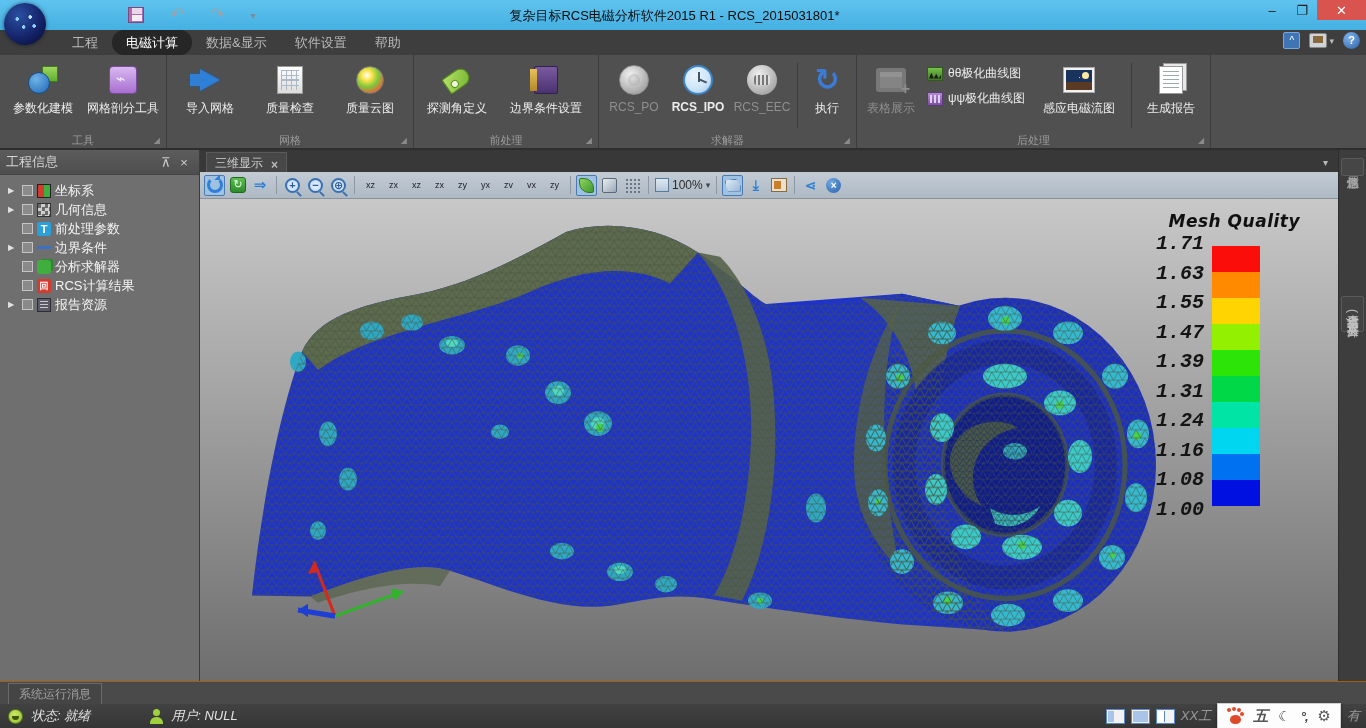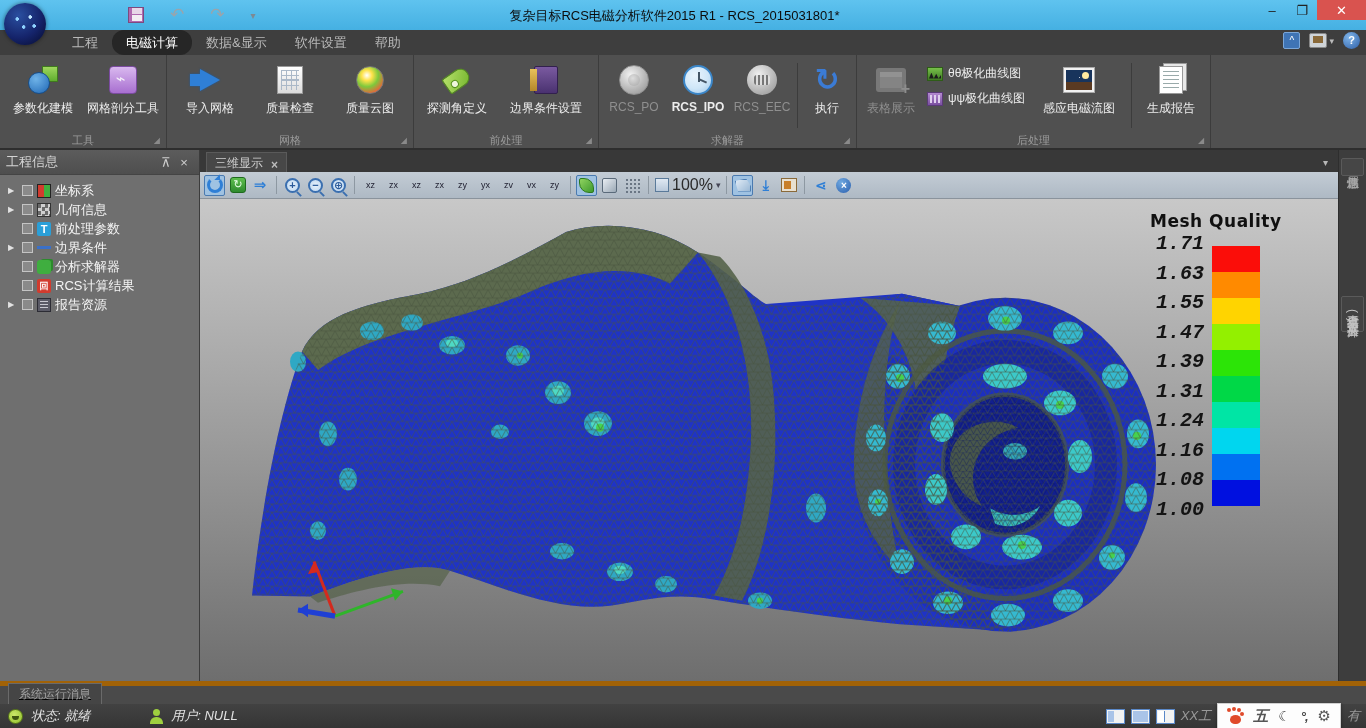--- a/index.html
+++ b/index.html
@@ -134,51 +134,51 @@
   .g-rotate:after { content:""; position:absolute; right:-4px; top:-4px; border:4px solid transparent; border-left-color:#2f7fd6; transform:rotate(45deg); }
   .g-orbit { width:16px; height:16px; border-radius:3px; background:linear-gradient(#5fbf4f,#2e8a2e); border:1px solid #1e6a1e; position:relative; }
   .g-orbit:after { content:"↻"; color:#eaffea; font-size:11px; position:absolute; left:3px; top:0px; }
   .g-pan { color:#2f7fd6; font-size:15px; font-weight:bold; transform:rotate(45deg); }
   .g-zoom { width:15px; height:15px; border:2px solid #3a6fb0; border-radius:50%; position:relative; background:radial-gradient(circle,#e8f2fc,#bcd6ef); color:#2a5a9a; font-size:11px; font-weight:bold; line-height:11px; text-align:center; }
   .g-zoom:after { content:""; position:absolute; right:-4px; bottom:-4px; width:6px; height:2px; background:#3a6fb0; transform:rotate(45deg); }
   .g-leaf { width:15px; height:15px; background:linear-gradient(135deg,#8fd35f,#3f9a2e); border-radius:2px 10px 2px 10px; border:1px solid #2e7a1e; }
   .g-wire { width:15px; height:15px; background:linear-gradient(135deg,#e8edf2,#9aa8b5); border:1px solid #5a6a7a; border-radius:2px; }
   .g-dots { width:15px; height:15px; background:radial-gradient(#6a7684 1px,#0000 1px) 0 0/4px 4px; }
   .g-sq100 { width:14px; height:14px; background:linear-gradient(#dfe8f2,#b8c8da); border:1px solid #5a7a9a; }
-  .zoomlabel { font-size:16px; color:#2a2a2a; margin:0 3px; }
+  .zoomlabel { font-size:12px; color:#2a2a2a; margin:0 3px; }
   .g-dd { font-size:9px; color:#445; }
   .g-surf { width:16px; height:13px; background:linear-gradient(135deg,#dfeaf5,#9ab8d5); border:1px solid #4a7ab0; clip-path:polygon(0 20%,70% 0,100% 60%,100% 100%,20% 100%); }
   .g-darr { color:#2f7fd6; font-size:14px; font-weight:bold; }
   .g-win { width:16px; height:14px; background:#e8e0d0; border:1px solid #8a6a3a; position:relative; }
   .g-win:after { content:""; position:absolute; left:2px; top:2px; width:7px; height:8px; background:#c87f2a; }
   .g-share { color:#2f7fd6; font-size:14px; font-weight:bold; }
   .g-delx { width:15px; height:15px; border-radius:50%; background:radial-gradient(circle at 35% 30%,#6fa8e0,#2a5fae); color:#fff; font-size:10px; line-height:15px; text-align:center; font-weight:bold; }
 
   .canvas { flex:1; position:relative; background:linear-gradient(#c8c8c8,#a9a9a9 35%,#6e6e6e); min-height:0; overflow:hidden; }
   .modelsvg { position:absolute; inset:0; width:100%; height:100%; }
 
   
   .legend { position:absolute; top:12px; right:38px; width:150px; }
-  .legend-title { font-family:"DejaVu Sans",sans-serif; font-weight:bold; font-size:17px; color:#101010; text-align:left; letter-spacing:.5px; }
+  .legend-title { font-family:"DejaVu Sans",sans-serif; font-style:italic; font-weight:bold; font-size:17px; color:#101010; text-align:right; letter-spacing:.5px; }
   .legend-body { display:flex; margin-top:3px; }
   .legend-vals { width:62px; display:flex; flex-direction:column; justify-content:space-between; height:286px; padding-right:8px; }
   .legend-vals div { font-family:Liberation Mono, monospace; font-style:italic; font-weight:bold; font-size:20px; color:#141414; text-align:right; line-height:20px; }
   .legend-bar { width:48px; height:260px; margin-top:12px; display:flex; flex-direction:column; }
   .legend-bar div { flex:1; }
 
   
 
   
   .rightrail { width:28px; background:#3d3d3d; border-left:1px solid #2e2e2e; display:flex; flex-direction:column; align-items:center; }
   .vr-tab { writing-mode:vertical-rl; color:#a8a8a8; font-size:12px; background:#464646; border:1px solid #5a5a5a; padding:8px 2px; border-radius:2px; }
   .vr-tab.top { margin-top:8px; }
   .vr-tab.mid { margin-top:120px; color:#c2c2c2; background:#424242; letter-spacing:1px; }
 
   
-  .bottabs { height:23px; background:#4a4a4a; display:flex; align-items:flex-end; flex:0 0 23px; border-top:5px solid #a16207;text-decoration:underline; }
+  .bottabs { height:23px; background:#4a4a4a; display:flex; align-items:flex-end; flex:0 0 23px; border-top:1px solid #a16207; }
   .bottab { margin-left:8px; height:21px; border:1px solid #6a6a6a; border-bottom:none; color:#a2a2a2; font-size:12px; display:flex; align-items:center; padding:0 10px; background:#454545; }
   .statusbar { height:24px; background:linear-gradient(#424242,#353535); display:flex; align-items:center; flex:0 0 24px; color:#e2e2e2; font-size:13px; padding:0 8px; gap:8px; position:relative;font-style:italic; }
   .st-smiley { width:15px; height:15px; border-radius:50%; background:radial-gradient(circle at 40% 35%,#cbe86a,#8fbe2a); border:1px solid #5a7a18; position:relative; }
   .st-smiley:after { content:""; position:absolute; left:3px; top:6px; width:7px; height:4px; border-radius:0 0 6px 6px; background:#3e5510; }
   .st-person { width:13px; height:15px; position:relative; }
   .st-person:before { content:""; position:absolute; left:3px; top:0; width:7px; height:7px; border-radius:50%; background:#9fd13f; }
   .st-person:after { content:""; position:absolute; left:0; bottom:0; width:13px; height:7px; border-radius:6px 6px 0 0; background:#9fd13f; }
   .st-user { margin-left:52px; display:flex; align-items:center; gap:8px; }
   .st-right { position:absolute; right:6px; top:0; height:24px; display:flex; align-items:center; gap:6px; }
   .lay-ic { width:19px; height:15px; background:#f2f2f2; border:1px solid #5a88c8; position:relative; }

